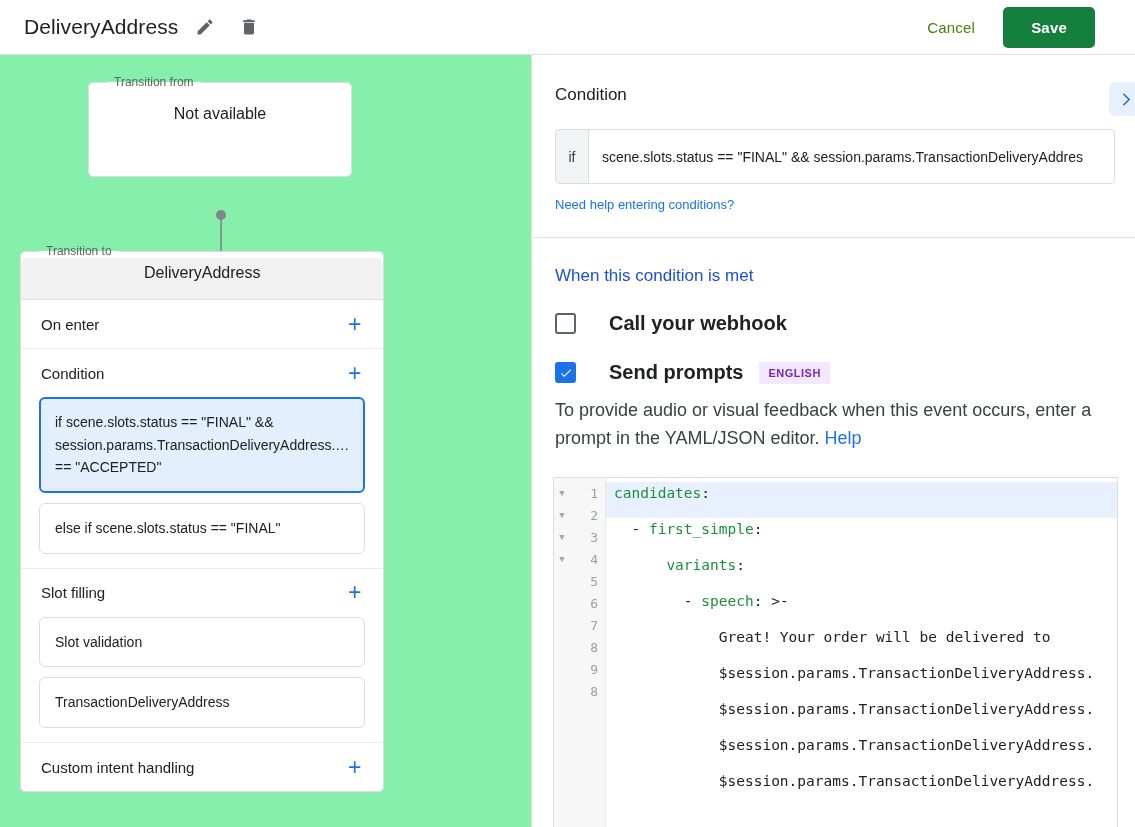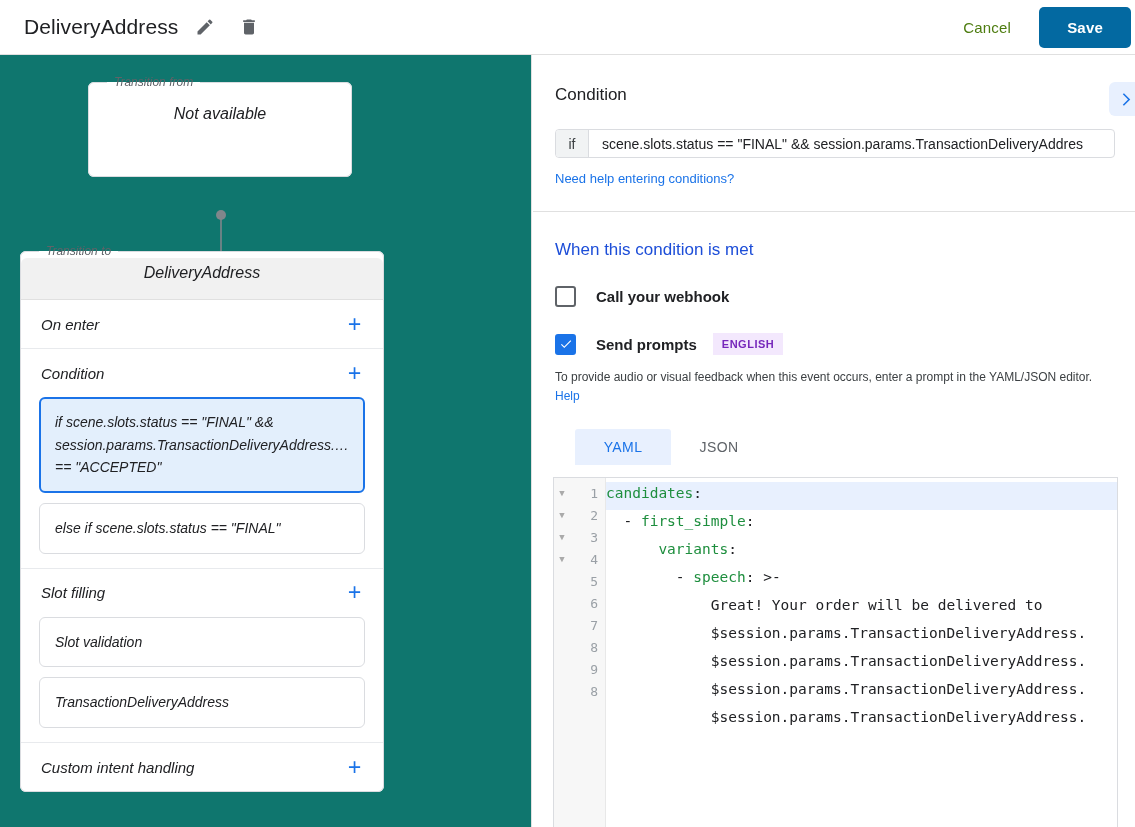--- a/index.html
+++ b/index.html
@@ -40,42 +40,41 @@
     color: #4d7c0f;
     font-size: 15px;
     padding: 9px 14px;
     border-radius: 4px;
     cursor: pointer;
     background: none; border: none;
     font-family: inherit;
     letter-spacing: 0.2px;
   }
   #save-button {
-    margin-left: 14px; margin-right: 4px;
-    background: #0369a1;
+    margin-left: 14px; margin-right: 40px;
+    background: #15803d;
     color: #ffffff;
     font-size: 15px;
     font-weight: bold;
     padding: 0 28px;
     height: 41px;
     border: none; border-radius: 5px;
     cursor: pointer;
     font-family: inherit;
     letter-spacing: 0.2px;
     text-align: center;
   }
 
   
   #left-pane {
     position: absolute; left: 0; top: 55px;
     width: 532px; height: 772px;
-    background: #0f766e;
+    background: #86efac;
     border-right: 1px solid #e0e0e0;
     overflow: hidden;
-    font-style: italic;
   }
 
   
   .fs {
     position: absolute;
     border: 1px solid #dadce0;
     border-radius: 6px;
     margin: 0; padding: 0;
   }
   .fs > legend {
@@ -168,21 +167,21 @@
     width: 32px; height: 34px;
     background: #e8f0fe;
     border-radius: 6px;
     display: flex; align-items: center; justify-content: center;
     cursor: pointer;
   }
   #condition-input-row {
     display: flex;
     border: 1px solid #dadce0;
     border-radius: 4px;
-    height: 29px;
+    height: 55px;
     overflow: hidden;
     background: #ffffff;
   }
   #condition-if-label {
     width: 33px;
     background: #f1f3f4;
     border-right: 1px solid #dadce0;
     display: flex; align-items: center; justify-content: center;
     font-size: 14px; color: #3c4043;
   }
@@ -214,35 +213,35 @@
     border-radius: 3px;
     cursor: pointer;
     flex-shrink: 0;
     background: #ffffff;
   }
   .cbox.on {
     background: #1a73e8; border-color: #1a73e8;
     display: flex; align-items: center; justify-content: center;
   }
   .check-label {
-    margin-left: 20px; font-size: 15px; color: #202124; font-weight: bold;
+    margin-left: 33px; font-size: 20px; color: #202124; font-weight: bold;
   }
   #lang-badge {
     margin-left: 16px;
     background: #f3e8fd;
     color: #7627bb;
     font-size: 11px;
     font-weight: bold;
     letter-spacing: 0.5px;
     padding: 5px 9px;
     border-radius: 0;
   }
   #prompt-help-text {
     margin-top: 13px;
-    font-size: 12px;
+    font-size: 18px;
     color: #3c4043;
     line-height: 1.55;
     max-width: 565px;
   }
   #prompt-help-text a { color: #1a73e8; text-decoration: none; cursor: pointer; }
 
   
   #editor-tabs {
     display: flex;
     margin: 24px 0 0 20px;
@@ -287,27 +286,27 @@
     cursor: pointer; line-height: 1;
   }
   .gnum { flex: 1; text-align: right; }
   #code-area {
     flex: 1;
     padding-top: 4px;
     overflow: hidden;
     position: relative;
   }
   .code-row {
-    height: 28px;
+    height: 36px;
     line-height: 22px;
     white-space: pre;
     font-family: "DejaVu Sans Mono", monospace;
     font-size: 14.5px;
     color: #202124;
-    padding-left: 0;
+    padding-left: 8px;
   }
   .code-row.active { background: #e8f0fe; }
   .k { color: #1e8e3e; }
 </style>
 </head>
 <body>
 
 <div id="appbar">
   <div id="page-title">DeliveryAddress</div>
 

